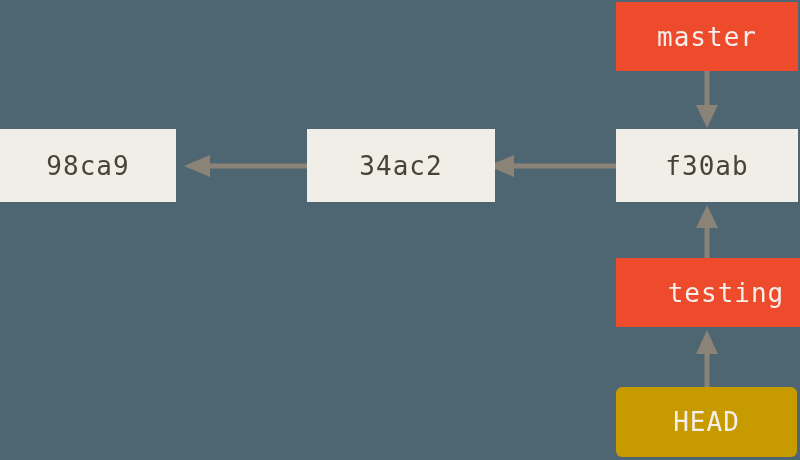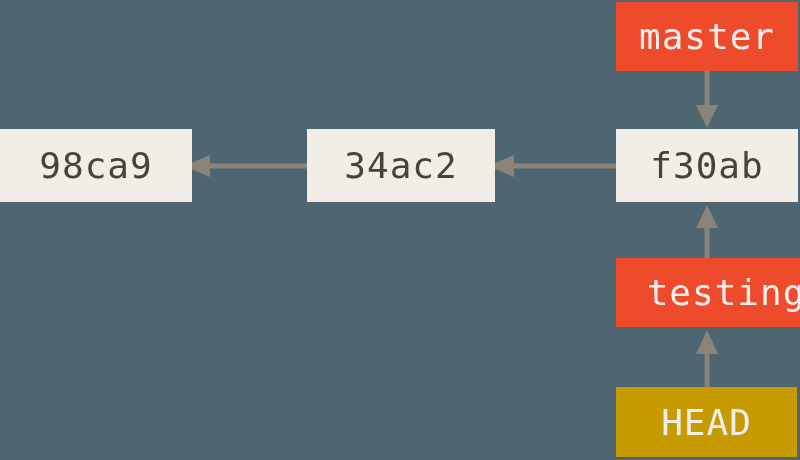--- a/index.html
+++ b/index.html
@@ -16,43 +16,43 @@
     left: 0; top: 0;
     width: 800px; height: 460px;
   }
   .arrows line { stroke: var(--arrow, #8b8378); stroke-width: 5; }
   .arrows polygon { fill: var(--arrow, #8b8378); }
   .box {
     position: absolute;
     display: flex;
     align-items: center;
     justify-content: center;
-    font-size: 36px;
+    font-size: 26px;
     letter-spacing: 1px;
     user-select: none;
   }
   .commit {
     background: var(--commit-box, #f0eee6);
     color: var(--commit-text, #49423b);
   }
   .branch {
     background: var(--branch-box, #ee4b2c);
     color: var(--branch-text, #f4efec);
   }
   .head {
     background: var(--head-box, #c79b00);
     color: var(--head-text, #f4efec);
   }
   
-  .commit-98ca9 { left: 0px;   top: 129px; width: 192px; height: 73px; }
+  .commit-98ca9 { left: 0px;   top: 129px; width: 176px; height: 73px; }
   .commit-34ac2 { left: 307px; top: 129px; width: 188px; height: 73px; }
   .commit-f30ab { left: 616px; top: 129px; width: 182px; height: 73px; }
   .label-master  { left: 616px; top: 2px;   width: 182px; height: 69px; }
   .label-testing { left: 616px; top: 258px; width: 182px; height: 69px; padding-left: 19px; }
-  .label-head    { left: 616px; top: 387px; width: 181px; height: 70px; }
+  .label-head    { left: 616px; top: 387px; width: 181px; height: 70px; border-radius: 6px; }
 </style>
 </head>
 <body>
 
 <div class="canvas">
 
   <svg class="arrows" viewBox="0 0 800 460" aria-hidden="true">
     <g>
       <line x1="616" y1="166" x2="512" y2="166"></line>
       <polygon points="488,166 514,155 514,177"></polygon>

